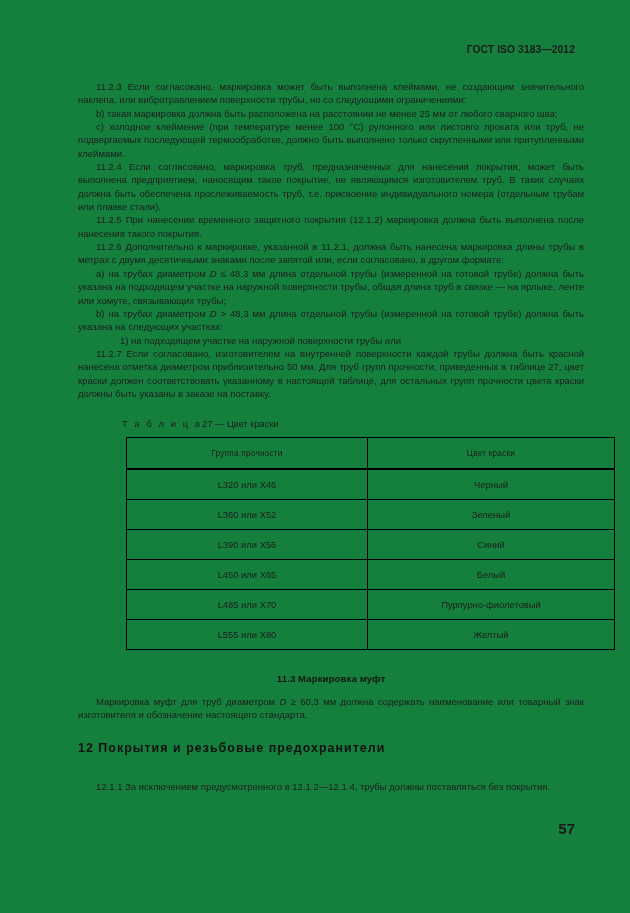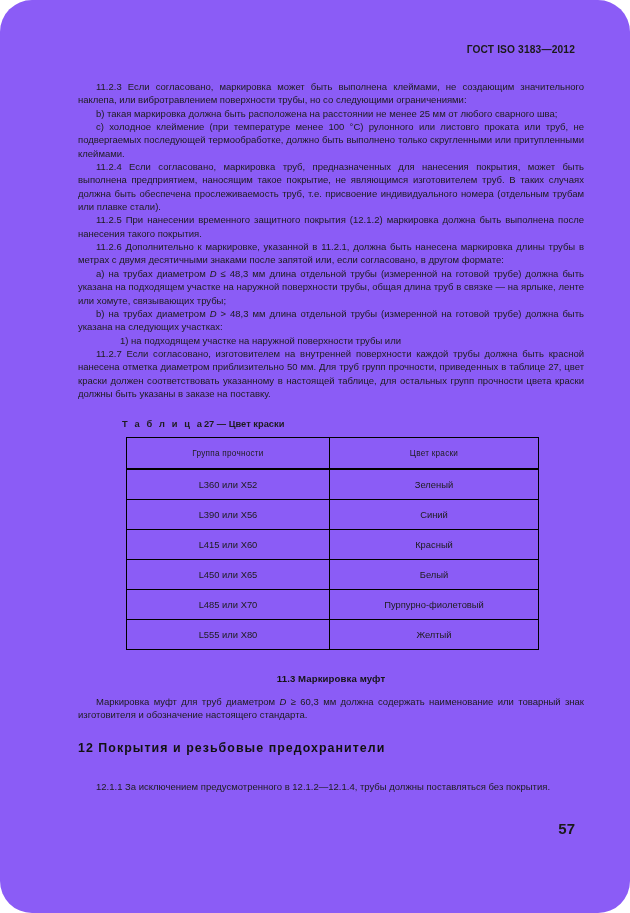--- a/index.html
+++ b/index.html
@@ -9,24 +9,23 @@
     background: #ffffff;
   }
   body {
     font-family: "Liberation Sans", sans-serif;
     color: #1c1c1c;
   }
   .page {
     position: relative;
     width: 630px;
     height: 913px;
-    background: #8b5cf6;
+    background: #15803d;
     overflow: hidden;
     box-sizing: border-box;
-    border-radius: 32px;
   }
   .runhead {
     position: absolute;
     top: 44px;
     right: 55px;
     font-size: 10.2px;
     font-weight: bold;
     letter-spacing: 0.15px;
     color: #1a1a1a;
     white-space: nowrap;
@@ -55,21 +54,20 @@
   .ital {
     font-style: italic;
   }
   .tablecap {
     margin: 0;
     font-size: 9.3px;
     line-height: 13px;
     color: #1c1c1c;
     padding-left: 44px;
     margin-top: 18px;
-    font-weight: bold;
   }
   .tablecap .tl-word {
     letter-spacing: 2.1px;
   }
   table.gost {
     border-collapse: collapse;
     margin-top: 6px;
     margin-left: 48px;
     width: 410px;
     table-layout: fixed;
@@ -77,21 +75,21 @@
   table.gost td, table.gost th {
     border: 1px solid #000000;
     font-weight: normal;
     text-align: center;
     vertical-align: middle;
     color: #1c1c1c;
   }
   table.gost thead th {
     font-size: 8.2px;
     height: 26px;
-    padding: 2px 0;
+    padding: 2px 19px;
     letter-spacing: 0.25px;
   }
   table.gost tbody td {
     font-size: 9.4px;
     height: 25px;
     padding: 2px 4px;
   }
   table.gost thead tr {
     border-bottom: 1px solid #000;
   }
@@ -158,32 +156,32 @@
 
     <table class="gost">
       <thead>
         <tr>
           <th class="col-a">Группа прочности</th>
           <th class="col-b">Цвет краски</th>
         </tr>
       </thead>
       <tbody>
         <tr>
+          <td>L320 или X46</td>
+          <td>Черный</td>
+        </tr>
+        <tr>
           <td>L360 или X52</td>
           <td>Зеленый</td>
         </tr>
         <tr>
           <td>L390 или X56</td>
           <td>Синий</td>
         </tr>
         <tr>
-          <td>L415 или X60</td>
-          <td>Красный</td>
-        </tr>
-        <tr>
           <td>L450 или X65</td>
           <td>Белый</td>
         </tr>
         <tr>
           <td>L485 или X70</td>
           <td>Пурпурно-фиолетовый</td>
         </tr>
         <tr>
           <td>L555 или X80</td>
           <td>Желтый</td>

